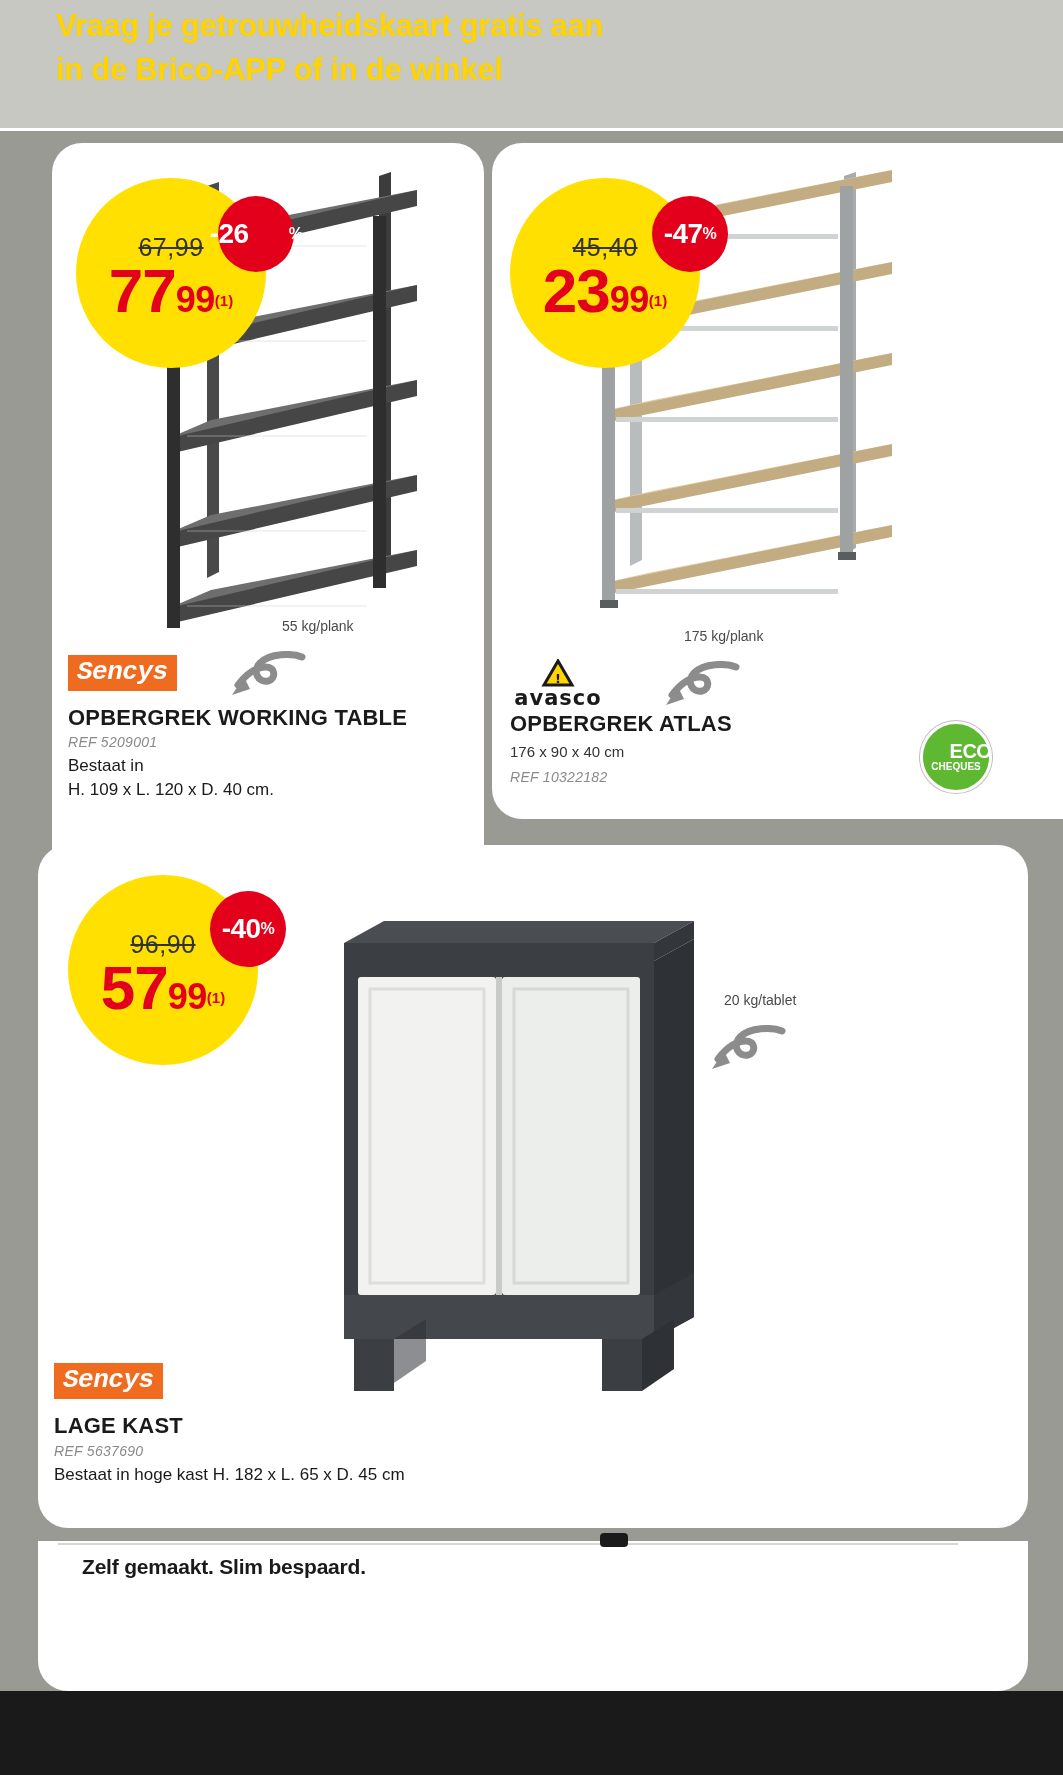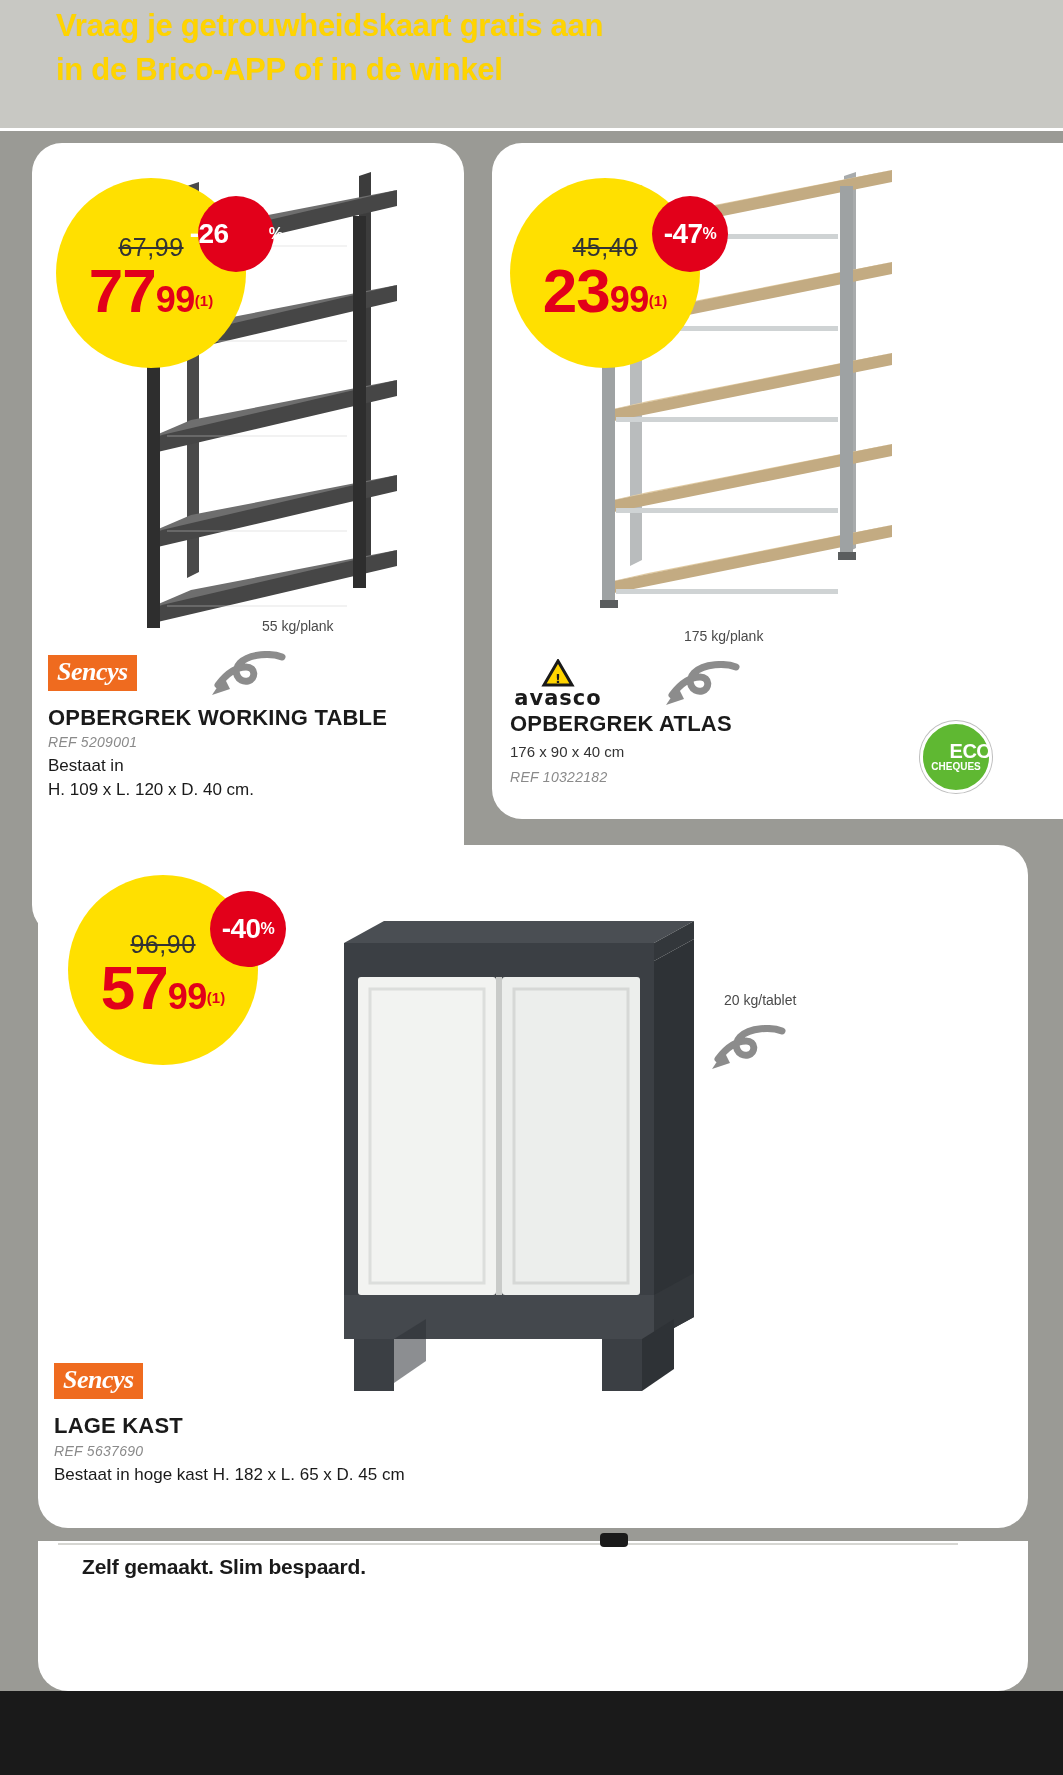--- a/index.html
+++ b/index.html
@@ -33,21 +33,21 @@
     text-shadow: 0 0 1px rgba(0,0,0,.08);
   }
   .banner-line2 { display:block; }
 
   
   .card {
     position: absolute;
     background: #ffffff;
     border-radius: 30px;
   }
-  #card-working-table { left: 32px; top: 143px; width: 432px; height: 792px; }
+  #card-working-table { left: 52px; top: 143px; width: 432px; height: 792px; }
   #card-atlas         { left: 492px; top: 143px; width: 624px; height: 676px; }
   #card-lage-kast     { left: 38px; top: 845px; width: 990px; height: 683px; }
 
   
   .price-bubble {
     position: absolute;
     background: #ffe000;
     border-radius: 50%;
     width: 190px; height: 190px;
   }
@@ -92,21 +92,21 @@
   
   .sencys-logo {
     position: absolute;
     background: #ef6b1f;
     color: #ffffff;
     font-weight: bold;
     font-size: 26px;
     padding: 2px 9px 4px 9px;
     font-style: italic;
     letter-spacing: -0.5px;
-    font-family: Liberation Serif, serif;
+    font-family: Liberation Mono, monospace;
   }
   .avasco-logo {
     position: absolute;
     width: 104px; height: 46px;
   }
 
   
   .prod-title {
     position: absolute;
     color: #1a1a1a;

